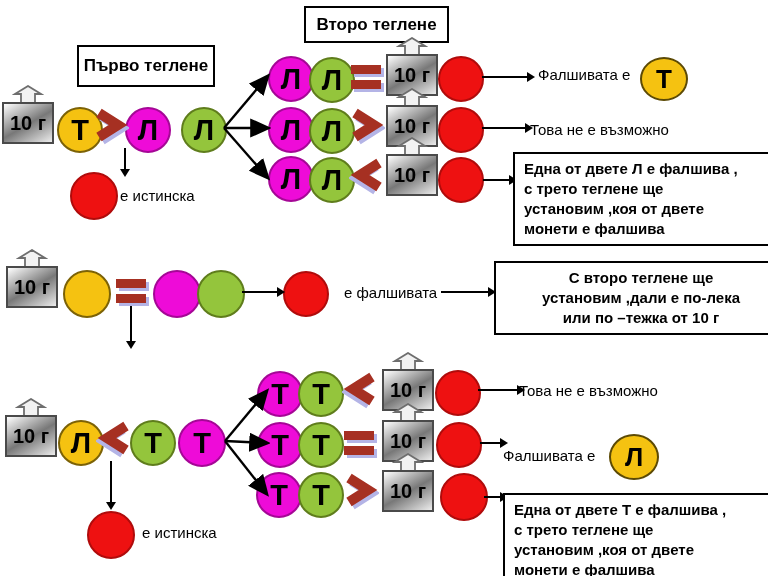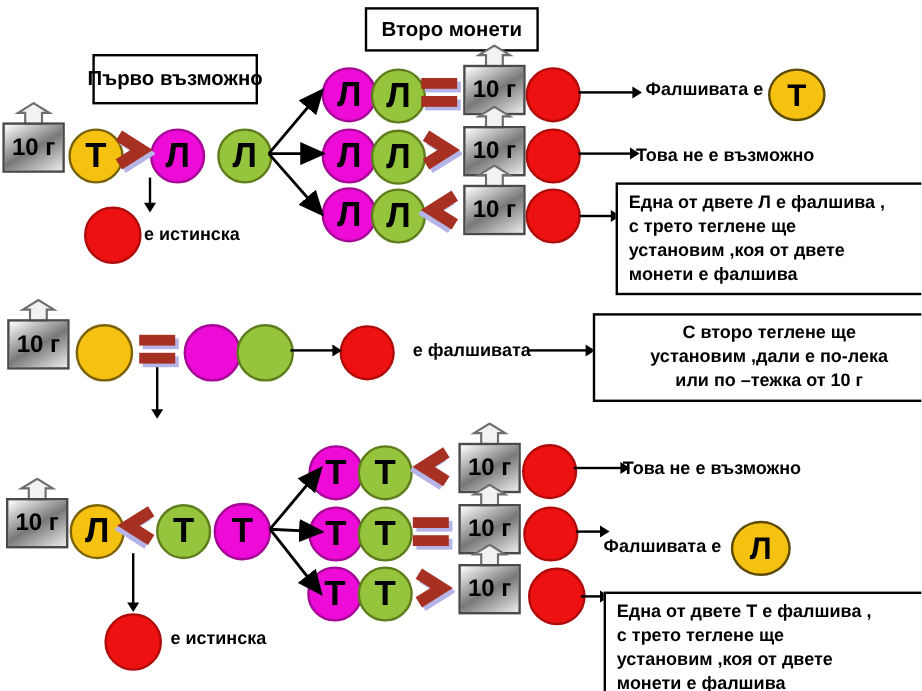--- a/index.html
+++ b/index.html
@@ -8,21 +8,21 @@
   .coin{position:absolute;width:42px;height:42px;border-radius:50%;
         display:flex;align-items:center;justify-content:center;
         font-weight:bold;font-size:29px;line-height:1}
   .gold{background:#F5C211;border:2px solid #7c6206}
   .mag{background:#EE0BD8;border:2px solid #a50796}
   .grn{background:#94C53C;border:2px solid #5f7d1c}
   .redc{background:#EE1111;border:2px solid #b00b0b}
   .ellip{position:absolute;width:44px;height:40px;border-radius:50%;background:#F5C211;
          border:2px solid #5c4a05;display:flex;align-items:center;justify-content:center;
          font-weight:bold;font-size:26px}
-  .lbl{position:absolute;font-weight:bold;font-size:15px;white-space:nowrap}
+  .lbl{position:absolute;font-weight:normal;font-size:15px;white-space:nowrap}
   .tbox{position:absolute;border:2px solid #000;background:#fff;display:flex;
         align-items:center;justify-content:center;font-weight:bold;font-size:17px;white-space:nowrap}
   .ibox{position:absolute;border:2px solid #000;background:#fff;font-weight:bold;
         font-size:15px;line-height:20px;padding:5px 9px;overflow:hidden}
   .ibox.center{text-align:center}
   .harr{position:absolute;height:2px;background:#000}
   .harr::after{content:"";position:absolute;right:-7px;top:-4px;width:0;height:0;
         border-left:8px solid #000;border-top:5px solid transparent;border-bottom:5px solid transparent}
   .varr{position:absolute;width:2px;background:#000}
   .varr::after{content:"";position:absolute;bottom:-7px;left:-4px;width:0;height:0;
@@ -49,24 +49,24 @@
 
   <svg width="0" height="0" style="position:absolute">
     <defs>
       <marker id="ah" markerWidth="9" markerHeight="8" refX="7" refY="4" orient="auto">
         <path d="M0,0 L9,4 L0,8 Z" fill="#000"></path>
       </marker>
     </defs>
   </svg>
 
   <div class="tbox" style="left:77px;top:45px;width:134px;height:38px">
-      <span>Първо възможно</span>
+      <span>Първо теглене</span>
     </div>
   <div class="tbox" style="left:304px;top:6px;width:141px;height:33px">
-      <span>Второ монети</span>
+      <span>Второ теглене</span>
     </div>
 
   <div class="weight" style="left:2px;top:85px">
       <svg class="warr" width="32" height="19" viewBox="0 0 32 19">
         <path d="M9 19 V9 H3 L16 1 L29 9 H23 V19 Z"></path>
       </svg>
       <div class="wbox">
         <span>10 г</span>
       </div>
     </div>

